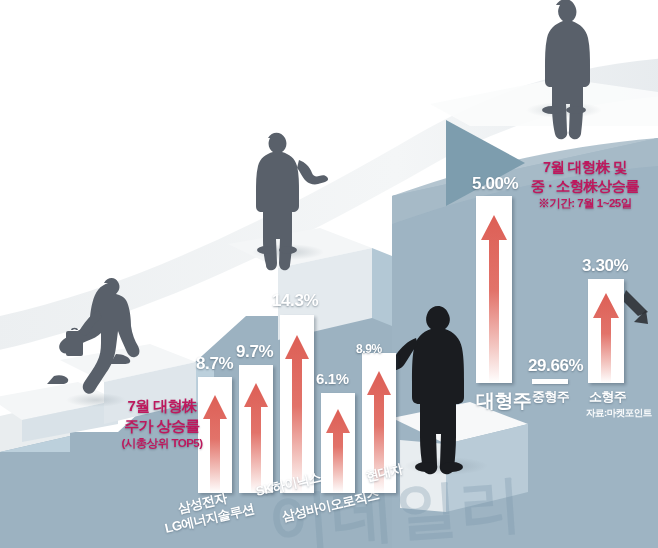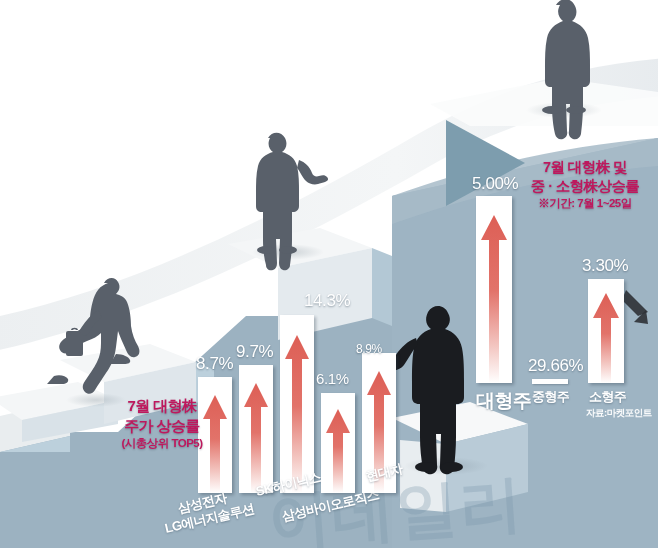--- a/index.html
+++ b/index.html
@@ -26,21 +26,21 @@
   }
   .bar .arrow {
     position: absolute;
     left: 50%;
     transform: translateX(-50%);
     bottom: 0;
   }
   .valuelab {
     position: absolute;
     color: #ffffff;
-    font-weight: normal;
+    font-weight: bold;
     white-space: nowrap;
     text-shadow: 0 1px 2px rgba(35,55,70,0.45);
     letter-spacing: -0.4px;
     text-align: center;
   }
   .namelab {
     position: absolute;
     color: #ffffff;
     font-weight: bold;
     white-space: nowrap;
@@ -232,21 +232,21 @@
     </svg>
   </div>
   <div class="valuelab" style="left:236px; top:342px; font-size:17px;">9.7%</div>
   <div class="namelab rot" style="left:165px; top:520px; font-size:13px;">LG에너지솔루션</div>
 
   <div class="bar" style="left:280px; top:315px; width:34px; height:178px;">
     <svg class="arrow" width="26" height="160" viewBox="0 0 26 160">
       <path d="M13,2 L25,26 L18,26 L18,160 L8,160 L8,26 L1,26 Z" fill="url(#arrowGrad)"></path>
     </svg>
   </div>
-  <div class="valuelab" style="left:272px; top:291px; font-size:17px;margin-left:32px;">14.3%</div>
+  <div class="valuelab" style="left:272px; top:291px; font-size:17px;">14.3%</div>
   <div class="namelab rot" style="left:256px; top:483px; font-size:13px;">SK하이닉스</div>
 
   <div class="bar" style="left:321px; top:393px; width:34px; height:100px;">
     <svg class="arrow" width="26" height="86" viewBox="0 0 26 86">
       <path d="M13,2 L25,26 L18,26 L18,86 L8,86 L8,26 L1,26 Z" fill="url(#arrowGrad)"></path>
     </svg>
   </div>
   <div class="valuelab" style="left:316px; top:370px; font-size:15px;">6.1%</div>
   <div class="namelab rot" style="left:282px; top:508px; font-size:13px;">삼성바이오로직스</div>
 

